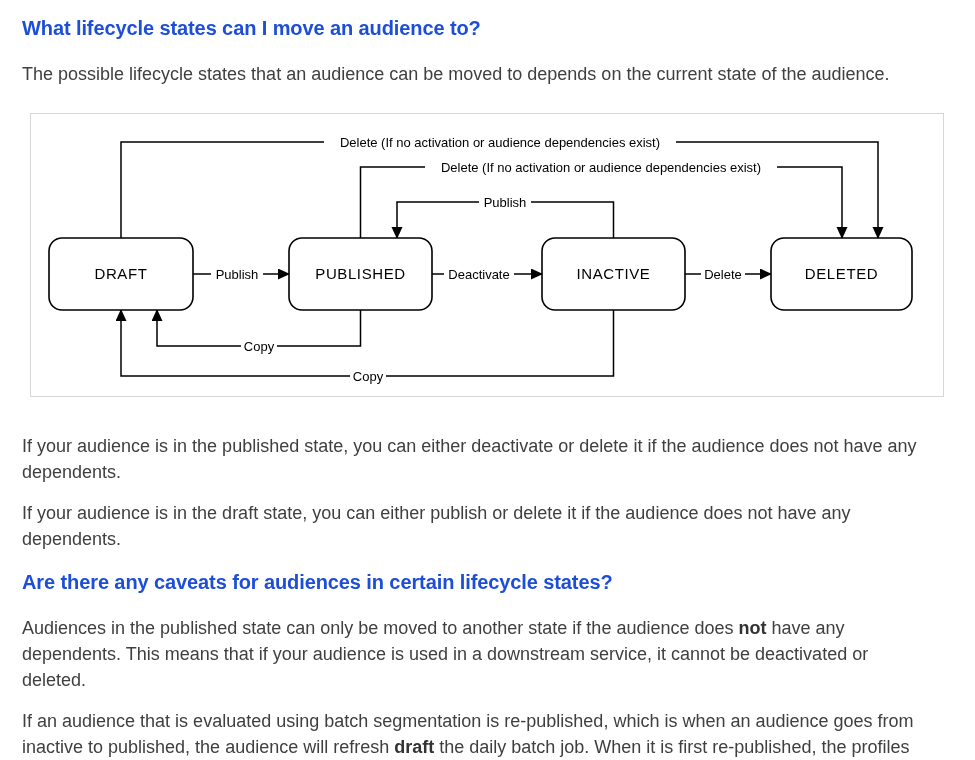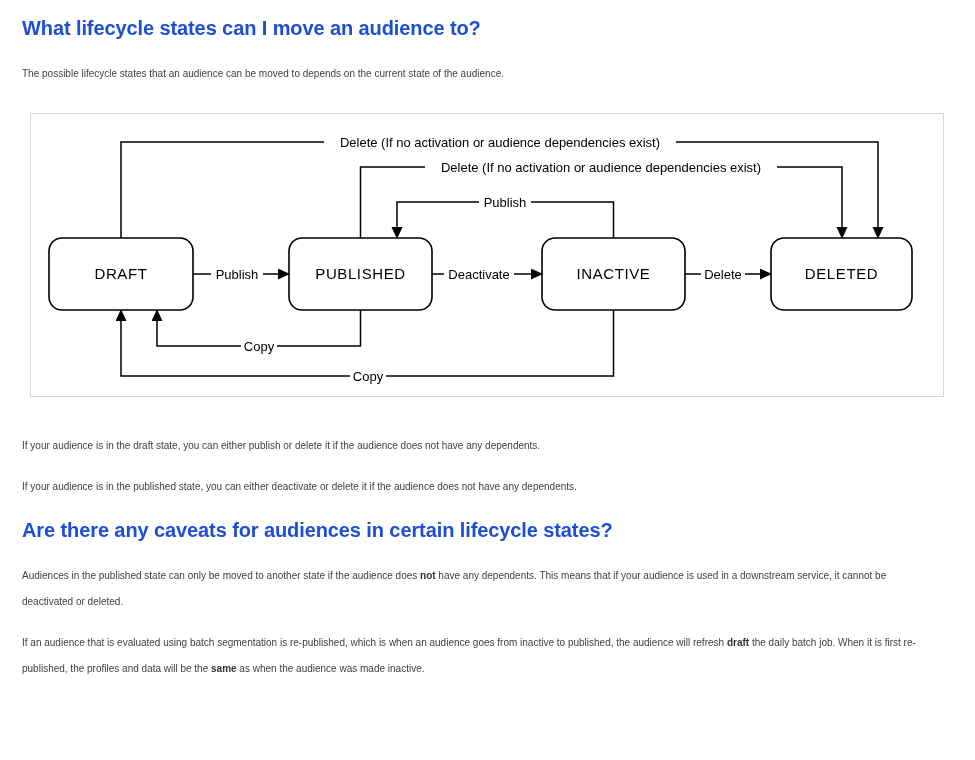--- a/index.html
+++ b/index.html
@@ -23,21 +23,21 @@
     line-height: 24px;
     font-weight: 700;
     color: #1d4ed8;
     margin: 0 0 21px 0;
     letter-spacing: -0.1px;
   }
   h2.question.second {
     margin-top: 18px;
   }
   p.body-text {
-    font-size: 10px;
+    font-size: 18px;
     line-height: 26px;
     color: #3f3f3f;
     margin: 0 0 15px 0;
   }
   p.body-text strong {
     font-weight: 700;
     color: #333333;
   }
   p.intro {
     margin-bottom: 26px;
@@ -137,22 +137,22 @@
       <rect class="state-box" x="732" y="116" width="141" height="72" rx="13"></rect>
 
       <text class="state-label" x="82" y="157">DRAFT</text>
       <text class="state-label" x="321.5" y="157">PUBLISHED</text>
       <text class="state-label" x="574.5" y="157">INACTIVE</text>
       <text class="state-label" x="802.5" y="157">DELETED</text>
     </svg>
   </figure>
 
   <div class="first-answers">
+    <p class="body-text">If your audience is in the published state, you can either deactivate or delete it if the audience does not have any dependents.</p>
     <p class="body-text">If your audience is in the draft state, you can either publish or delete it if the audience does not have any dependents.</p>
-    <p class="body-text">If your audience is in the published state, you can either deactivate or delete it if the audience does not have any dependents.</p>
   </div>
 
   <h2 class="question second">Are there any caveats for audiences in certain lifecycle states?</h2>
 
   <p class="body-text">Audiences in the published state can only be moved to another state if the audience does <strong>not</strong> have any dependents. This means that if your audience is used in a downstream service, it cannot be deactivated or deleted.</p>
   <p class="body-text">If an audience that is evaluated using batch segmentation is re-published, which is when an audience goes from inactive to published, the audience will refresh <strong>draft</strong> the daily batch job. When it is first re-published, the profiles and data will be the <strong>same</strong> as when the audience was made inactive.</p>
 
 </div>
 
 </body></html>

